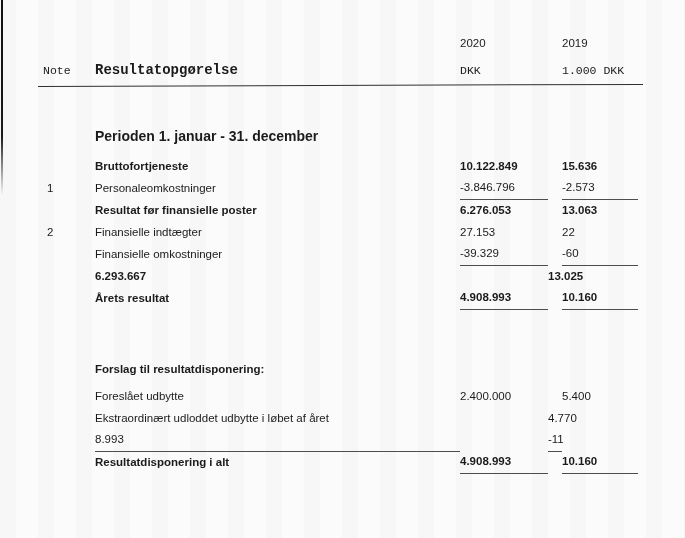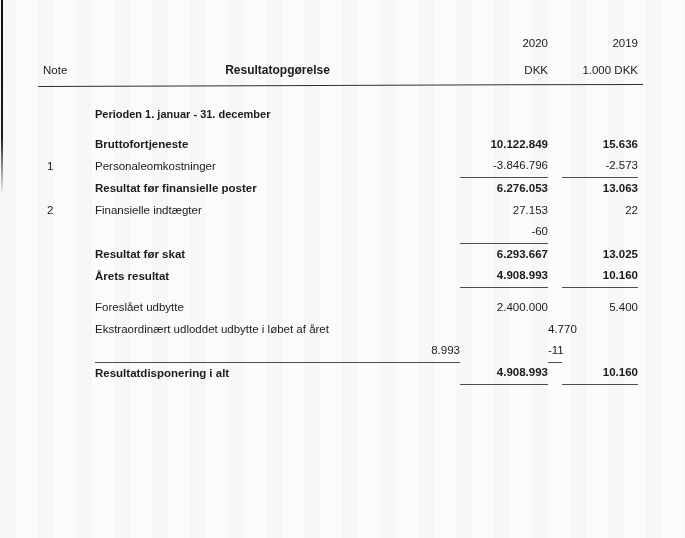--- a/index.html
+++ b/index.html
@@ -26,34 +26,34 @@
     display: grid;
     grid-template-columns: 55px 1fr 88px 14px 76px;
     margin-left: 40px;
     margin-right: 47px;
     font-size: 11.5px;
     line-height: 15px;
   }
   .c-note { padding-left: 7px; }
   .c-notehead { padding-left: 3px; }
   .c-label {}
-  .c-v1, .c-v2 { text-align: right; }
+  .c-v1, .c-v2 { }
   .years-row { padding-top: 36px; }
-  .title-row { margin-top: 12px; align-items: baseline; }
-  .title-row .c-label { font-weight: bold; font-size: 12px; text-align: center; }
+  .title-row { margin-top: 12px; align-items: baseline; font-family: Liberation Mono, monospace; }
+  .title-row .c-label { font-weight: bold; font-size: 14px; }
   .rule {
     margin: 8px 42px 0 38px;
     border-top: 1.6px solid #2f2f2f;
     transform: rotate(-0.2deg);
     transform-origin: left center;
   }
   .period-heading {
-    margin: 20px 47px 0 95px;
+    margin: 42px 47px 0 95px;
     font-weight: bold;
-    font-size: 11px;
+    font-size: 14px;
     line-height: 15px;
   }
   .table { margin-top: 12px; }
   .row { height: 22px; }
   .row > span {
     align-self: end;
     padding-bottom: 4px;
   }
   .row.ul .c-v1, .row.ul .c-v2 {
     border-bottom: 1.5px solid #4d4d4d;
@@ -123,43 +123,45 @@
     <div class="grid-row row">
       <span class="c-note">2</span>
       <span class="c-label">Finansielle indtægter</span>
       <span class="c-v1">27.153</span>
       <span></span>
       <span class="c-v2">22</span>
     </div>
 
     <div class="grid-row row ul">
       <span class="c-note"></span>
+      <span class="c-label">Finansielle omkostninger</span>
+      <span class="c-v1">-39.329</span>
       <span></span>
       <span class="c-v2">-60</span>
     </div>
 
     <div class="grid-row row b">
       <span class="c-note"></span>
-      <span class="c-label">Resultat før skat</span>
       <span class="c-v1">6.293.667</span>
       <span></span>
       <span class="c-v2">13.025</span>
     </div>
 
 
     <div class="grid-row row b ul">
       <span class="c-note"></span>
       <span class="c-label">Årets resultat</span>
       <span class="c-v1">4.908.993</span>
       <span></span>
       <span class="c-v2">10.160</span>
     </div>
 
   </div>
 
+  <div class="sub-heading">Forslag til resultatdisponering:</div>
 
   <div class="disposition">
 
     <div class="grid-row row">
       <span class="c-note"></span>
       <span class="c-label">Foreslået udbytte</span>
       <span class="c-v1">2.400.000</span>
       <span></span>
       <span class="c-v2">5.400</span>
     </div>

